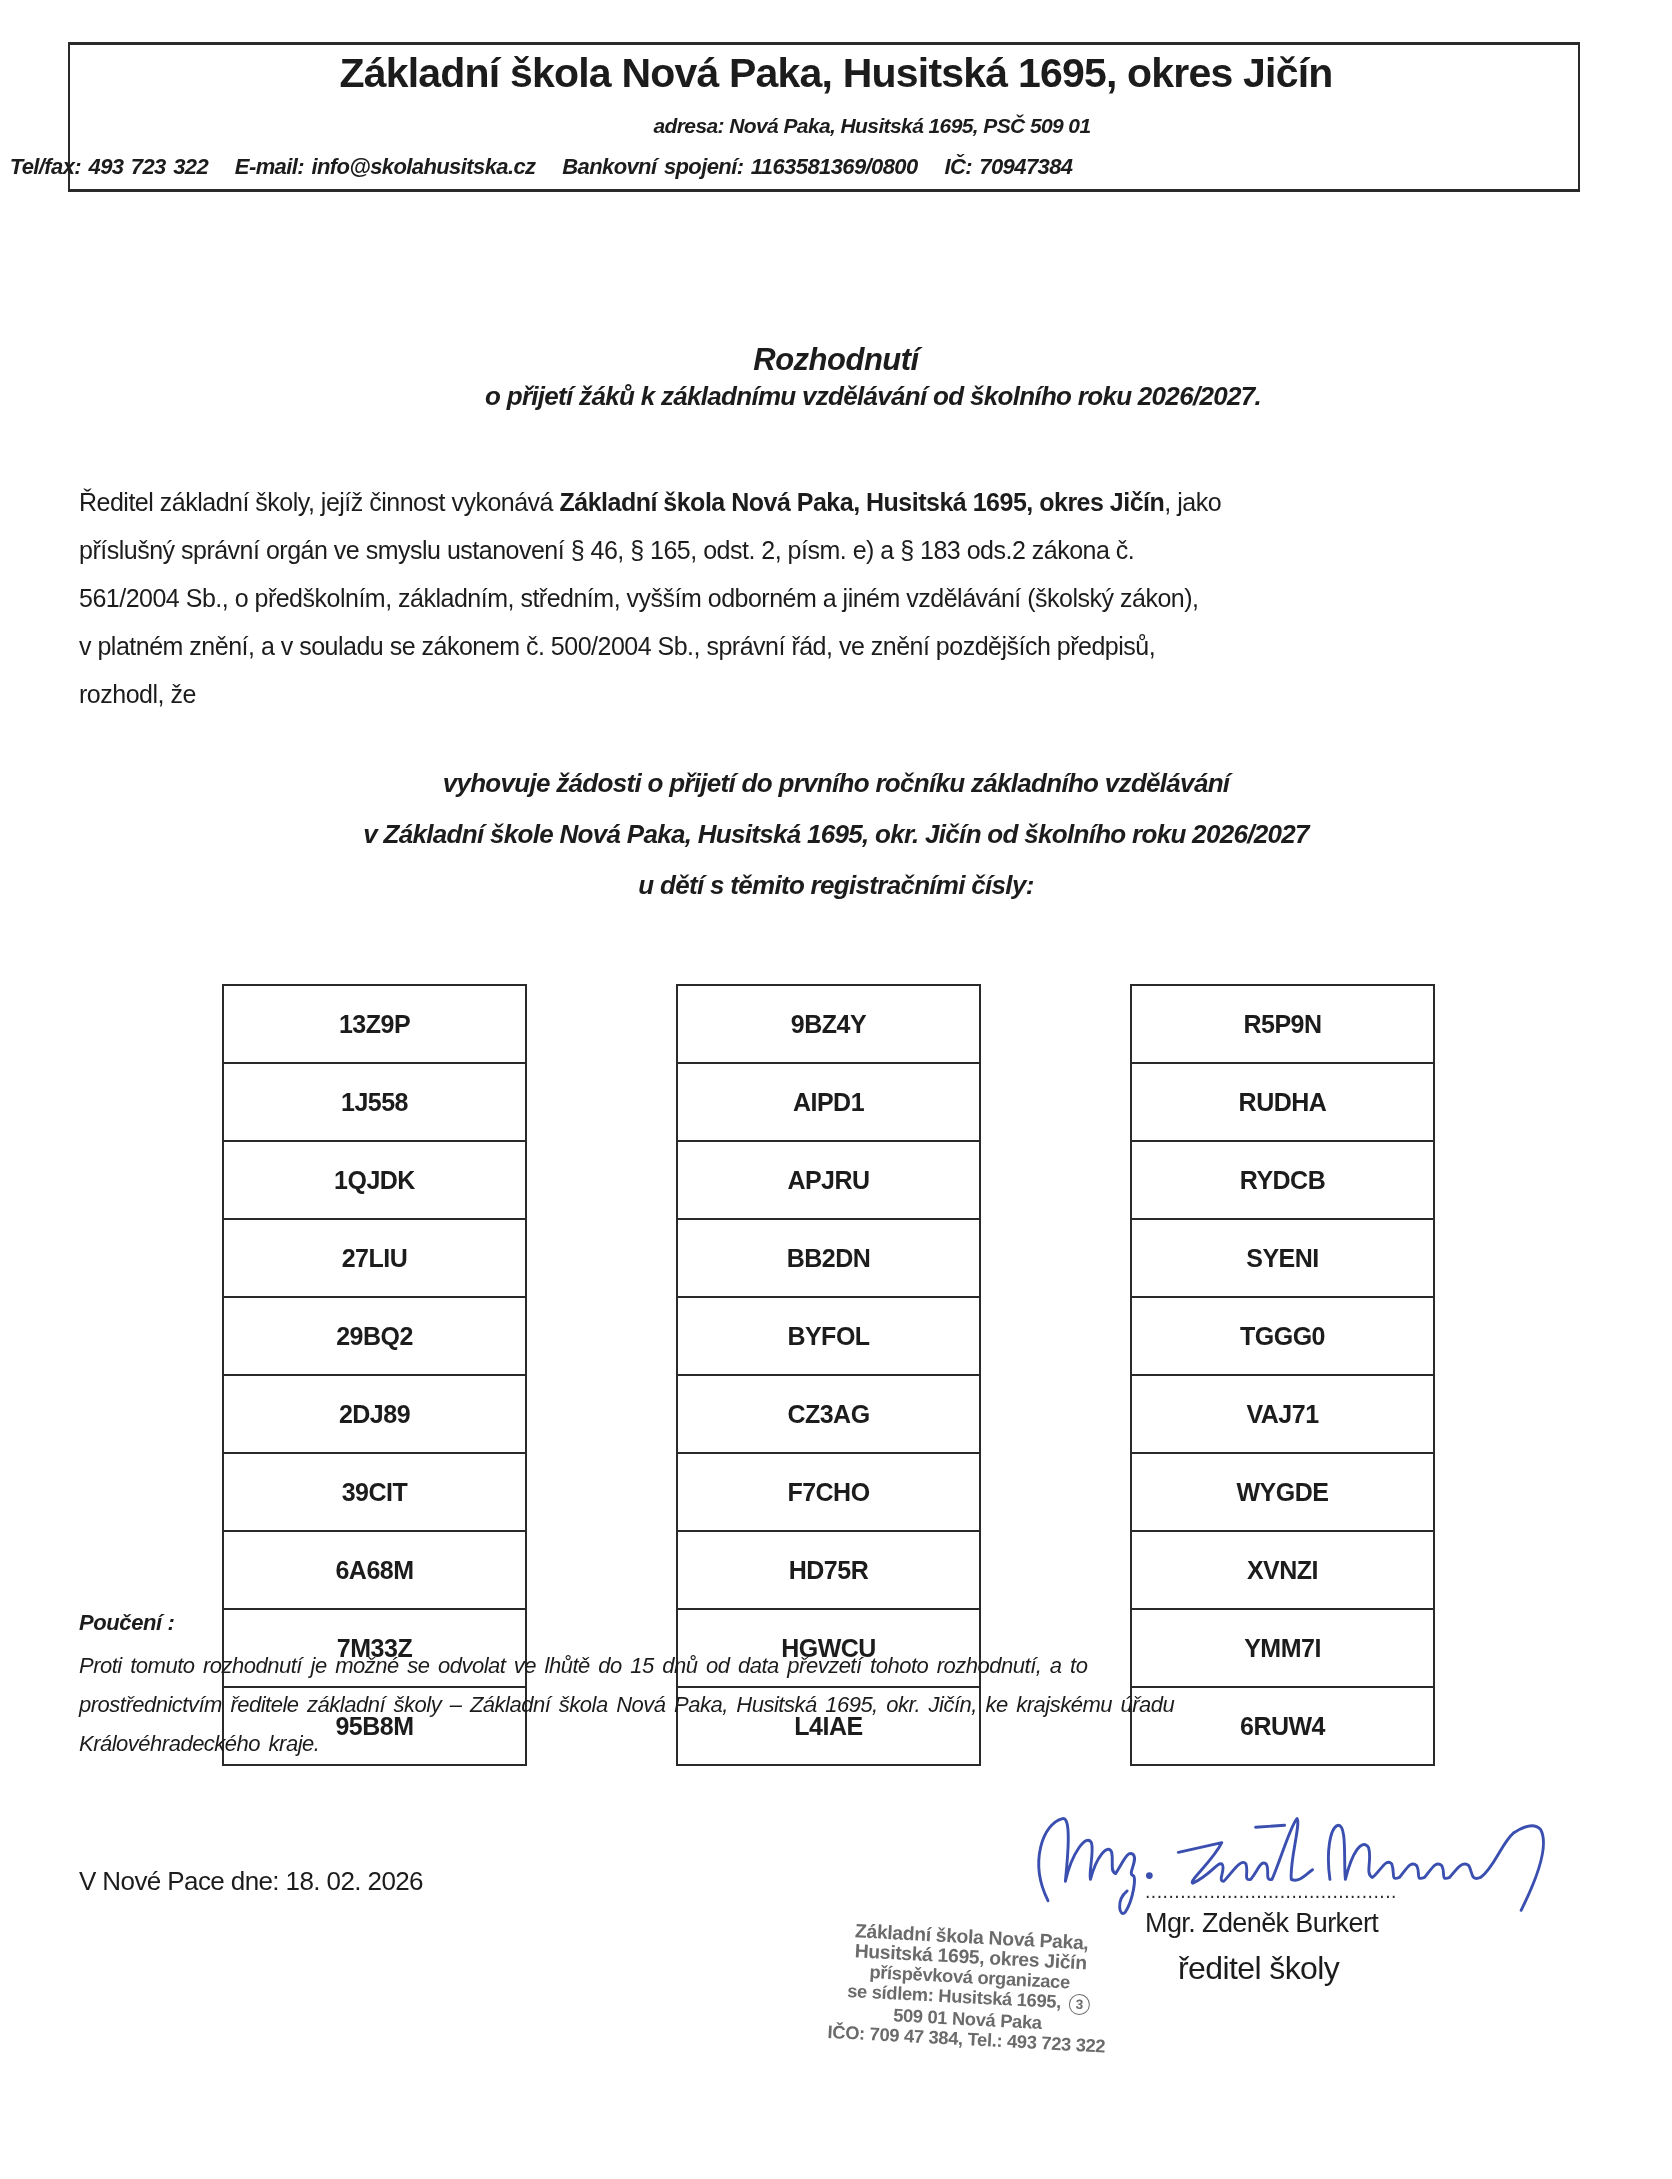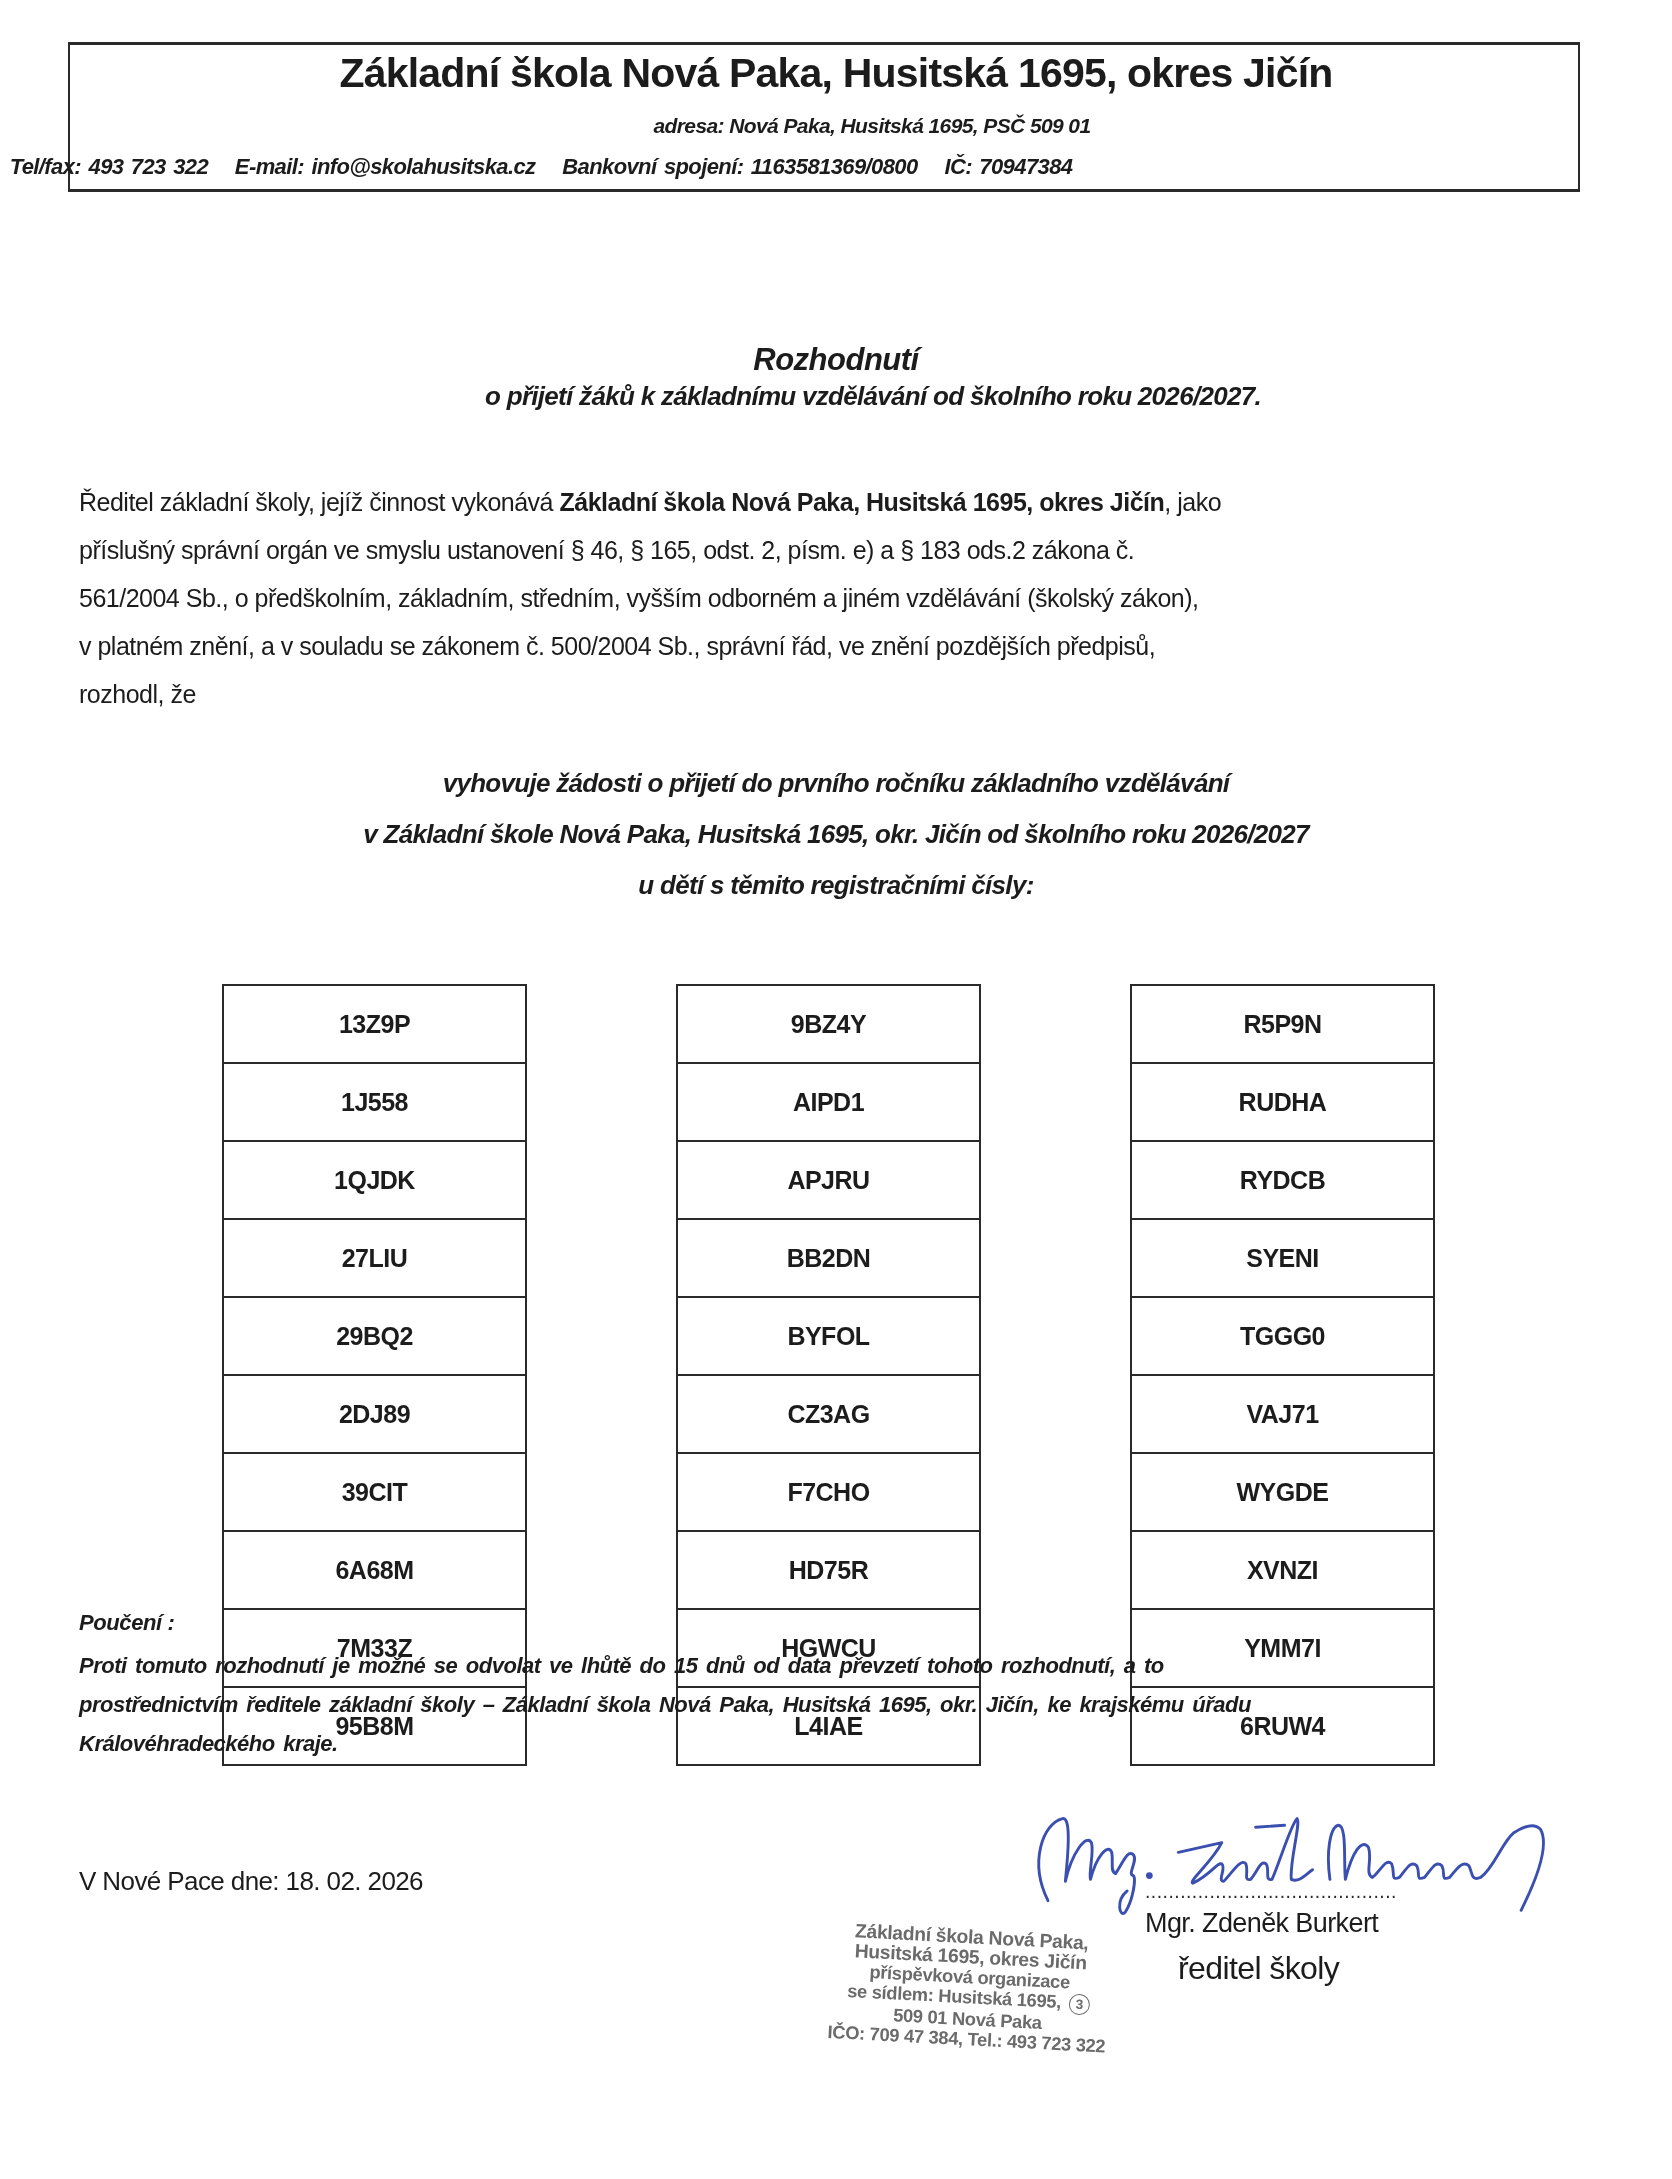--- a/index.html
+++ b/index.html
@@ -29,21 +29,21 @@
 
   
   .reg-table { top: 984px; width: 305px; border-collapse: collapse; }
   .reg-table td { border: 2.4px solid #2a2a2a; height: 44px; padding: 16px; text-align: center; vertical-align: middle; font-weight: bold; font-size: 25px; letter-spacing: -0.5px; }
   .t1 { left: 222px; }
   .t2 { left: 676px; }
   .t3 { left: 1130px; }
 
   
   .instr-title { left: 79px; top: 1610px; font-weight: bold; font-style: italic; font-size: 22px; letter-spacing: -0.4px; text-align: right; }
-  .instr-body { left: 79px; top: 1646px; width: 1429px; font-style: italic; font-size: 22px; line-height: 39px; letter-spacing: -0.5px; word-spacing: 2.9px; font-weight: bold; }
+  .instr-body { left: 79px; top: 1646px; width: 1429px; font-style: italic; font-size: 22px; line-height: 39px; letter-spacing: -0.5px; word-spacing: 2.9px; }
   .instr-body div { white-space: nowrap; }
 
   
   .place-date { left: 79px; top: 1866px; font-size: 26px; letter-spacing: -0.6px; }
 
   
   .signature { left: 1019px; top: 1804px; width: 618px; height: 116px; }
   .sig-dots { left: 1145px; top: 1881px; font-size: 19.3px; letter-spacing: 0.5px; color: #2a2a2a; }
   .signer-name { left: 1145px; top: 1908px; font-size: 27px; letter-spacing: -0.6px; }
   .signer-role { left: 1178px; top: 1950px; font-size: 32px; letter-spacing: -0.6px; }

